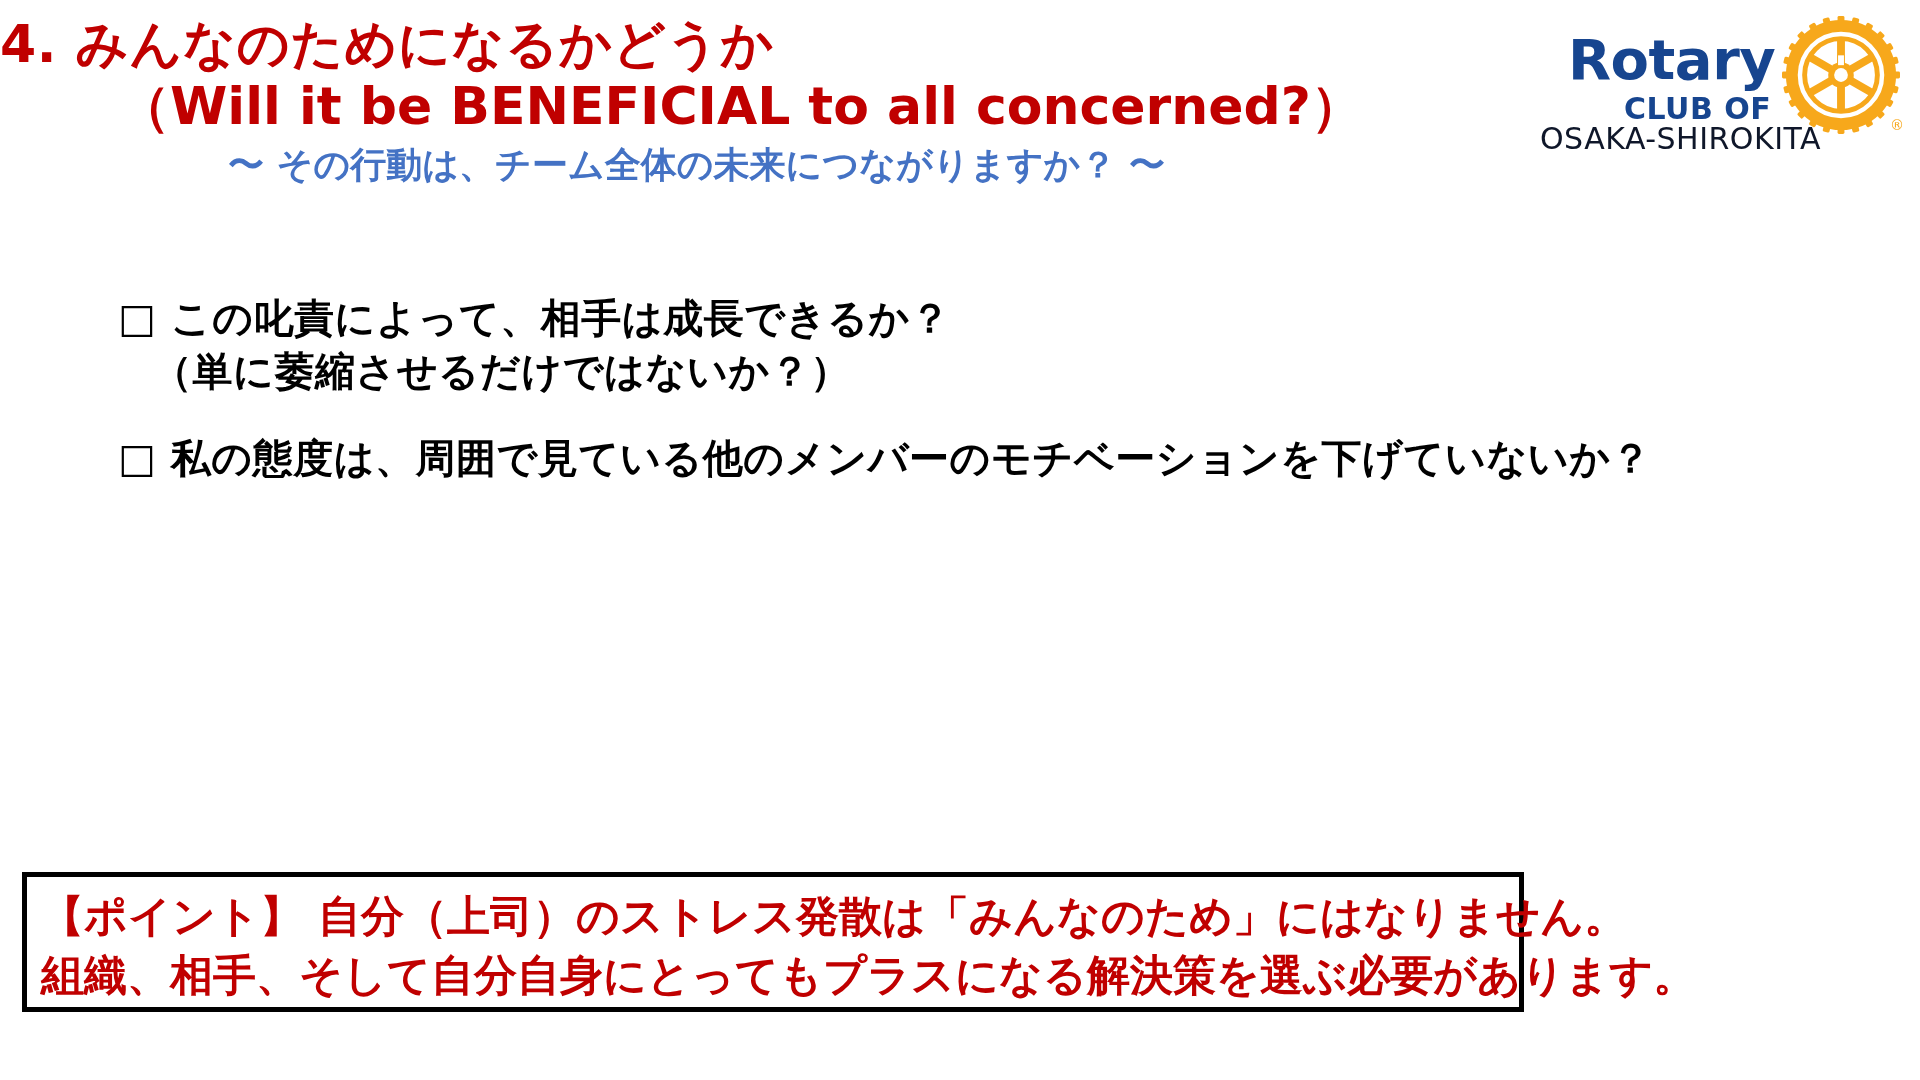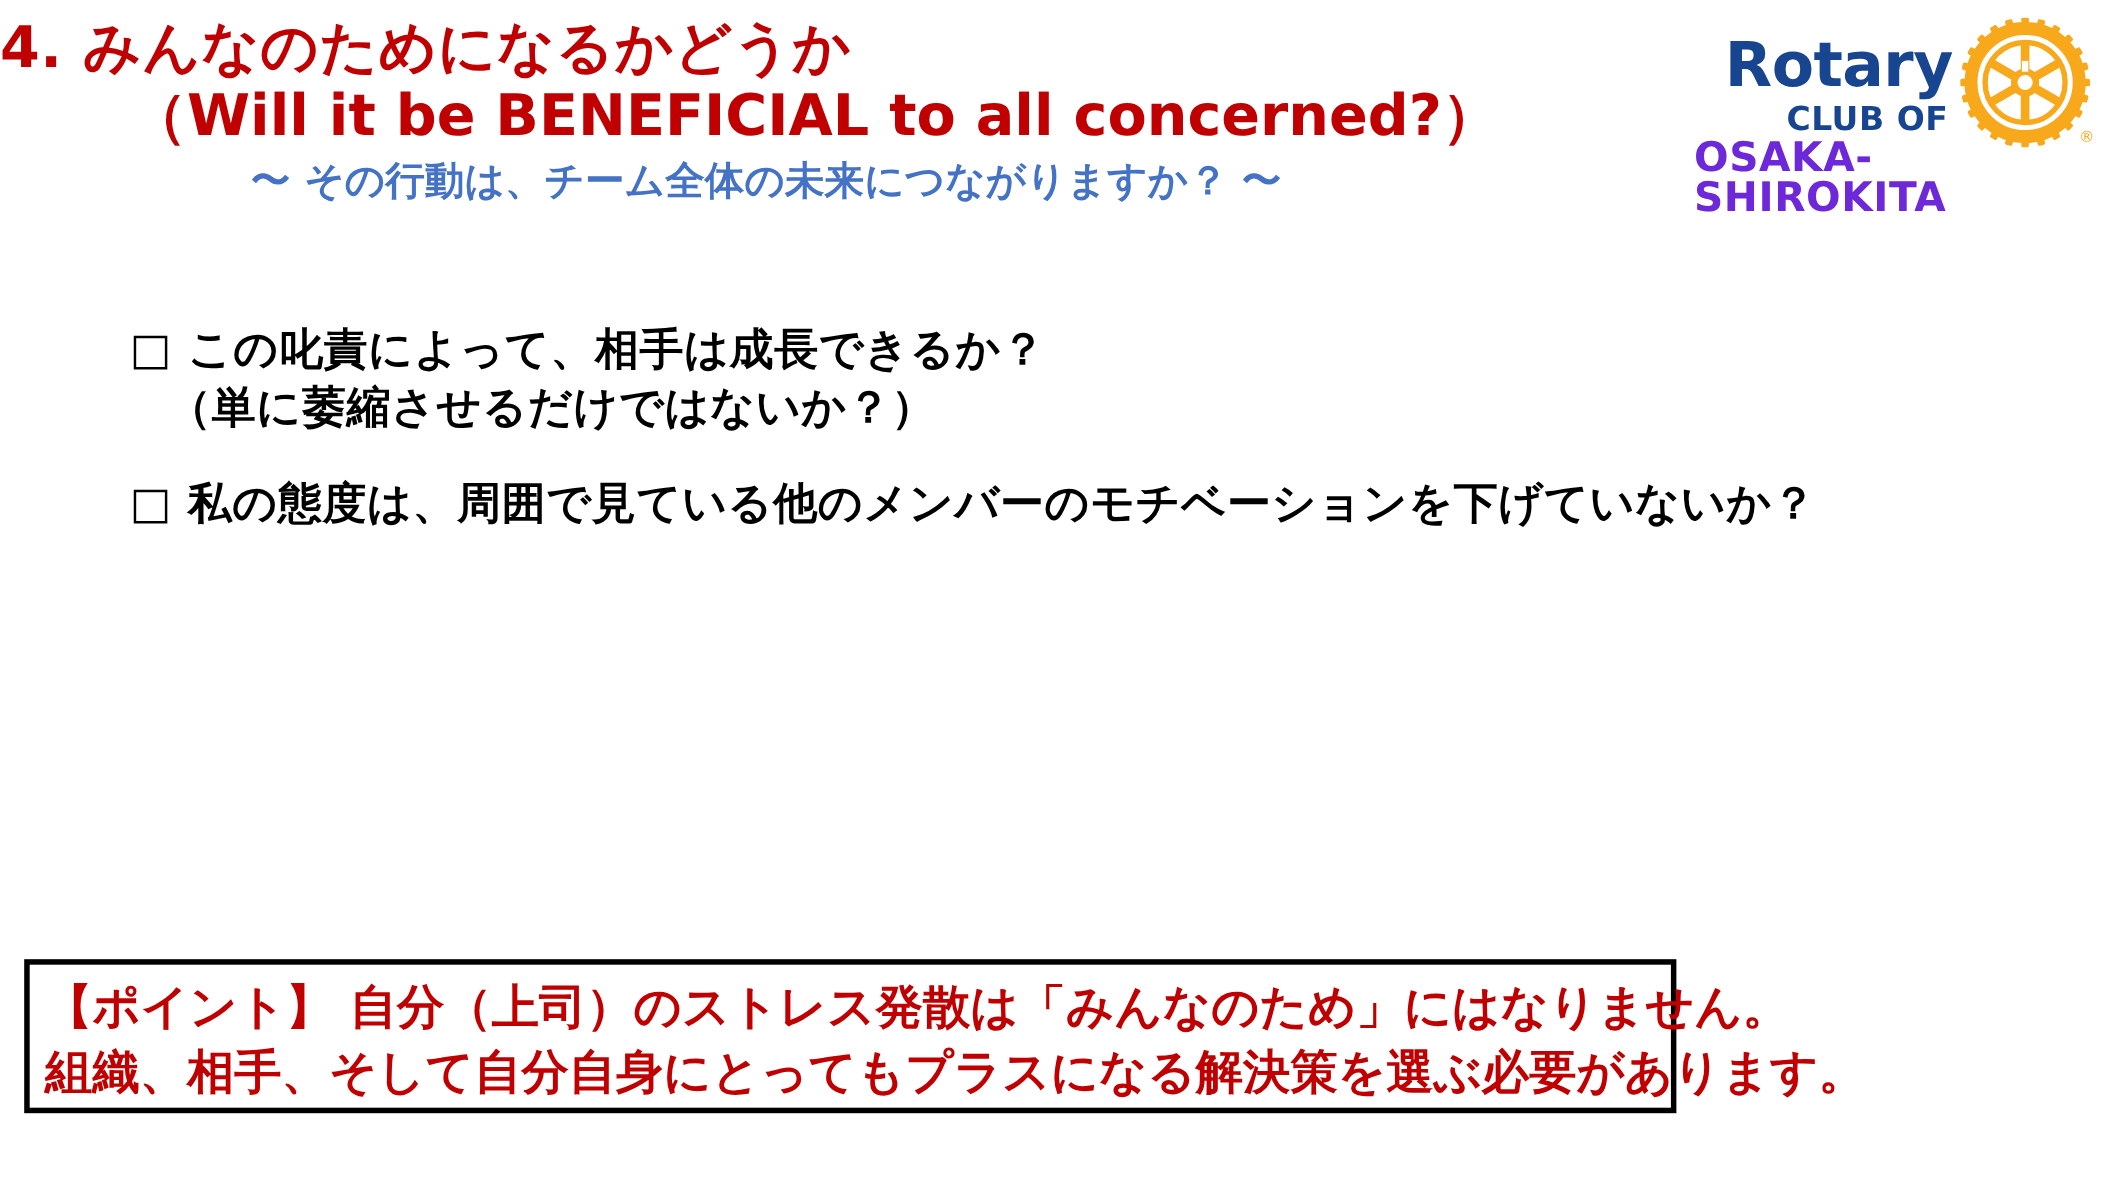--- a/index.html
+++ b/index.html
@@ -86,23 +86,23 @@
     font-size: 30px;
     font-weight: 600;
     letter-spacing: 0.5px;
     line-height: 1;
     text-align: right;
   }
   .rotary-logo .club-name {
     position: absolute;
     left: 4px;
     top: 114px;
-    color: #6d28d9;
-    font-size: 37px;
-    font-weight: 700;
+    color: #0f172a;
+    font-size: 30px;
+    font-weight: 400;
     letter-spacing: 0.5px;
     line-height: 1;
   }
   .rotary-logo .wheel {
     position: absolute;
     right: 6px;
     top: 6px;
     width: 118px;
     height: 118px;
   }

